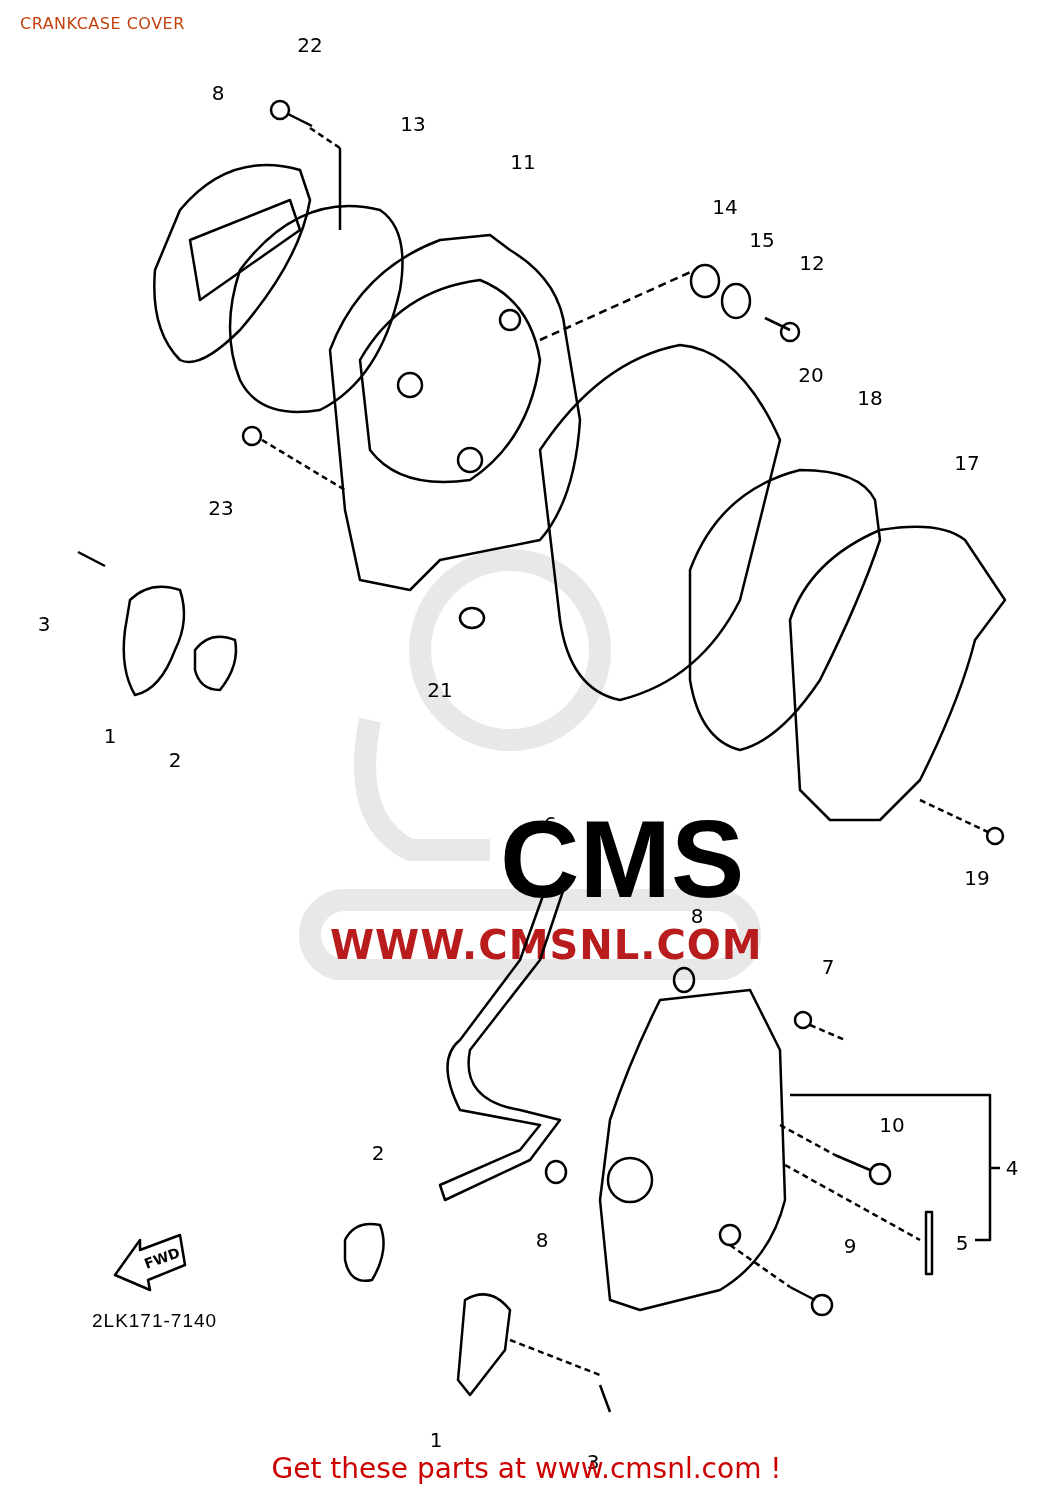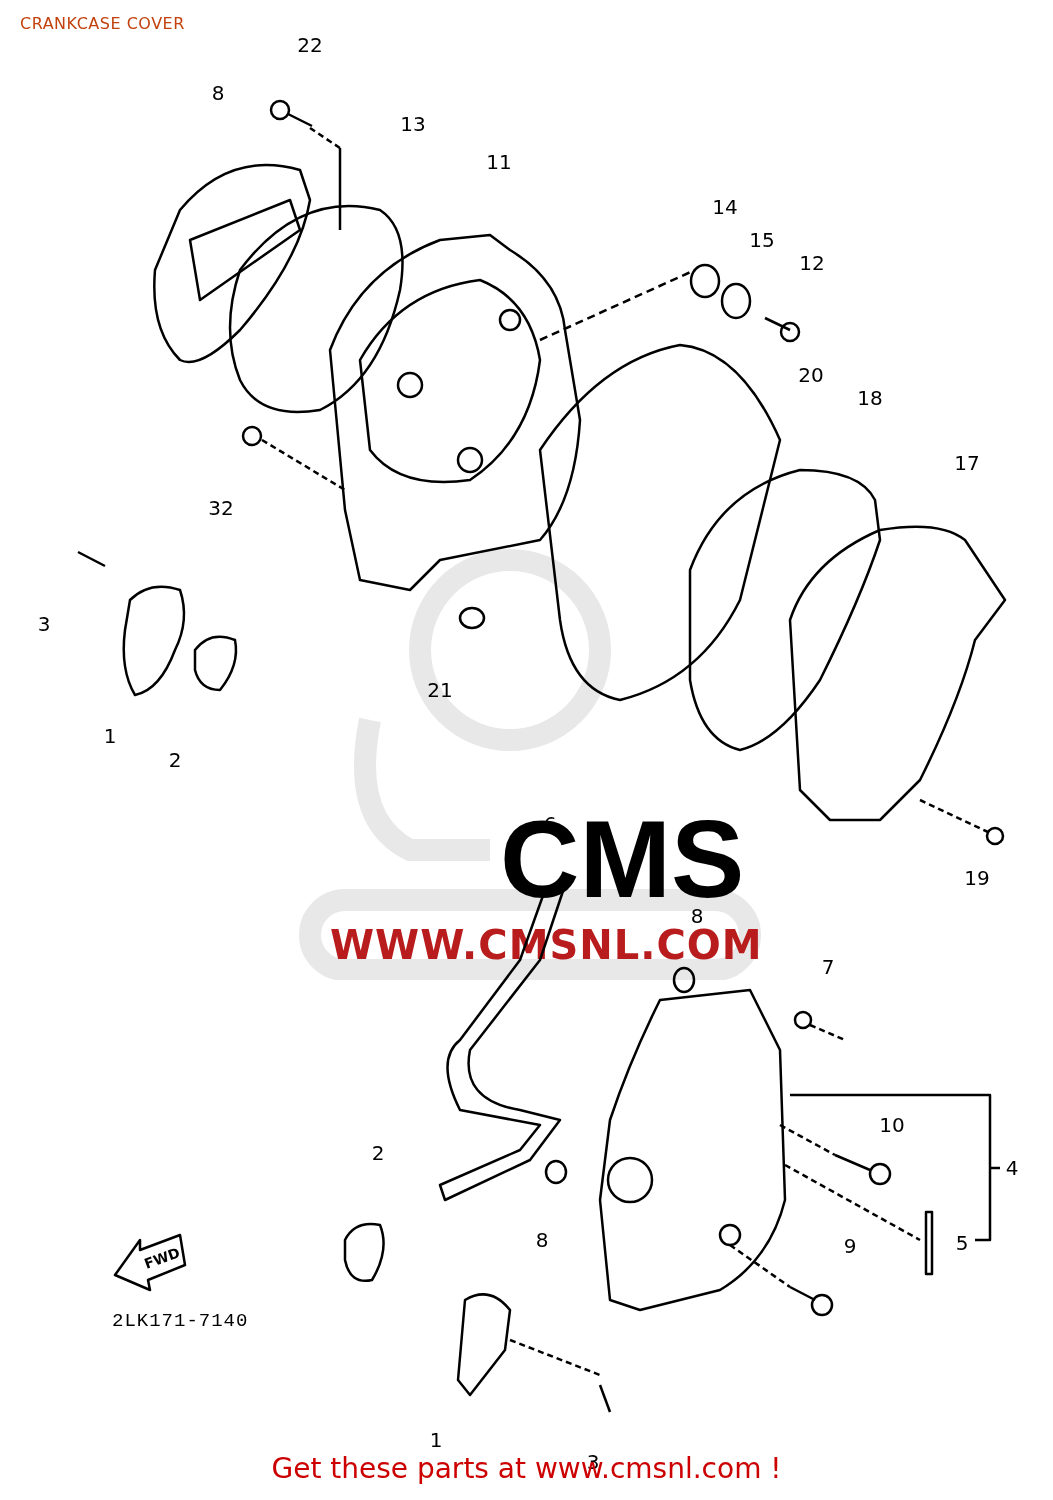--- a/index.html
+++ b/index.html
@@ -1,20 +1,20 @@
 <!DOCTYPE html>
 <html><head>
 <meta charset="utf-8">
 <style>
   html, body { margin: 0; padding: 0; background: #ffffff; }
   body { width: 1053px; height: 1500px; position: relative; overflow: hidden; font-family: "Liberation Sans", sans-serif; }
   .title { position: absolute; left: 20px; top: 14px; font-size: 16px; color: #c2410c; letter-spacing: 0.5px; font-family: "DejaVu Sans", sans-serif; }
   .diagram { position: absolute; left: 0; top: 0; width: 1053px; height: 1500px; }
   .callout { position: absolute; font-size: 20px; color: #000; font-family: "DejaVu Sans", sans-serif; transform: translate(-50%, -50%); white-space: nowrap; }
-  .partcode { position: absolute; left: 112px; top: 1310px; font-size: 19px; color: #000; font-family: Liberation Mono, monospace; letter-spacing: 1px; }
+  .partcode { position: absolute; left: 92px; top: 1310px; font-size: 19px; color: #000; font-family: Liberation Sans, sans-serif; letter-spacing: 1px; }
   .footer { position: absolute; left: 0; width: 1053px; top: 1452px; text-align: center; font-size: 28px; color: #cc0000; font-family: "DejaVu Sans", sans-serif; }
   .watermark { position: absolute; left: 290px; top: 520px; width: 480px; height: 460px; }
   .wm-text { position: absolute; left: 330px; top: 922px; font-size: 40px; font-weight: bold; color: #b91c1c; font-family: "DejaVu Sans", sans-serif; letter-spacing: 1px; }
   .wm-big { position: absolute; left: 500px; top: 795px; font-size: 110px; font-weight: bold; color: #000000; font-family: Liberation Sans, sans-serif; }
 </style>
 </head>
 <body>
 
 <div class="title">CRANKCASE COVER</div>
 
@@ -106,28 +106,28 @@
     <line x1="510" y1="1340" x2="600" y2="1375" stroke-dasharray="6 4"></line>
     <line x1="600" y1="1385" x2="610" y2="1412"></line>
 
     <path d="M115 1275 L140 1240 L140 1250 L180 1235 L185 1265 L148 1280 L150 1290 Z"></path>
   </g>
 </svg>
 
 <div class="callout" style="left:310px;top:45px">22</div>
 <div class="callout" style="left:218px;top:93px">8</div>
 <div class="callout" style="left:413px;top:124px">13</div>
-<div class="callout" style="left:499px;top:162px">11</div>
+<div class="callout" style="left:523px;top:162px">11</div>
 <div class="callout" style="left:725px;top:207px">14</div>
 <div class="callout" style="left:762px;top:240px">15</div>
 <div class="callout" style="left:812px;top:263px">12</div>
 <div class="callout" style="left:811px;top:375px">20</div>
 <div class="callout" style="left:870px;top:398px">18</div>
 <div class="callout" style="left:967px;top:463px">17</div>
-<div class="callout" style="left:221px;top:508px">32</div>
+<div class="callout" style="left:221px;top:508px">23</div>
 <div class="callout" style="left:44px;top:624px">3</div>
 <div class="callout" style="left:440px;top:690px">21</div>
 <div class="callout" style="left:110px;top:736px">1</div>
 <div class="callout" style="left:175px;top:760px">2</div>
 <div class="callout" style="left:550px;top:824px">6</div>
 <div class="callout" style="left:977px;top:878px">19</div>
 <div class="callout" style="left:697px;top:916px">8</div>
 <div class="callout" style="left:828px;top:967px">7</div>
 <div class="callout" style="left:892px;top:1125px">10</div>
 <div class="callout" style="left:378px;top:1153px">2</div>

